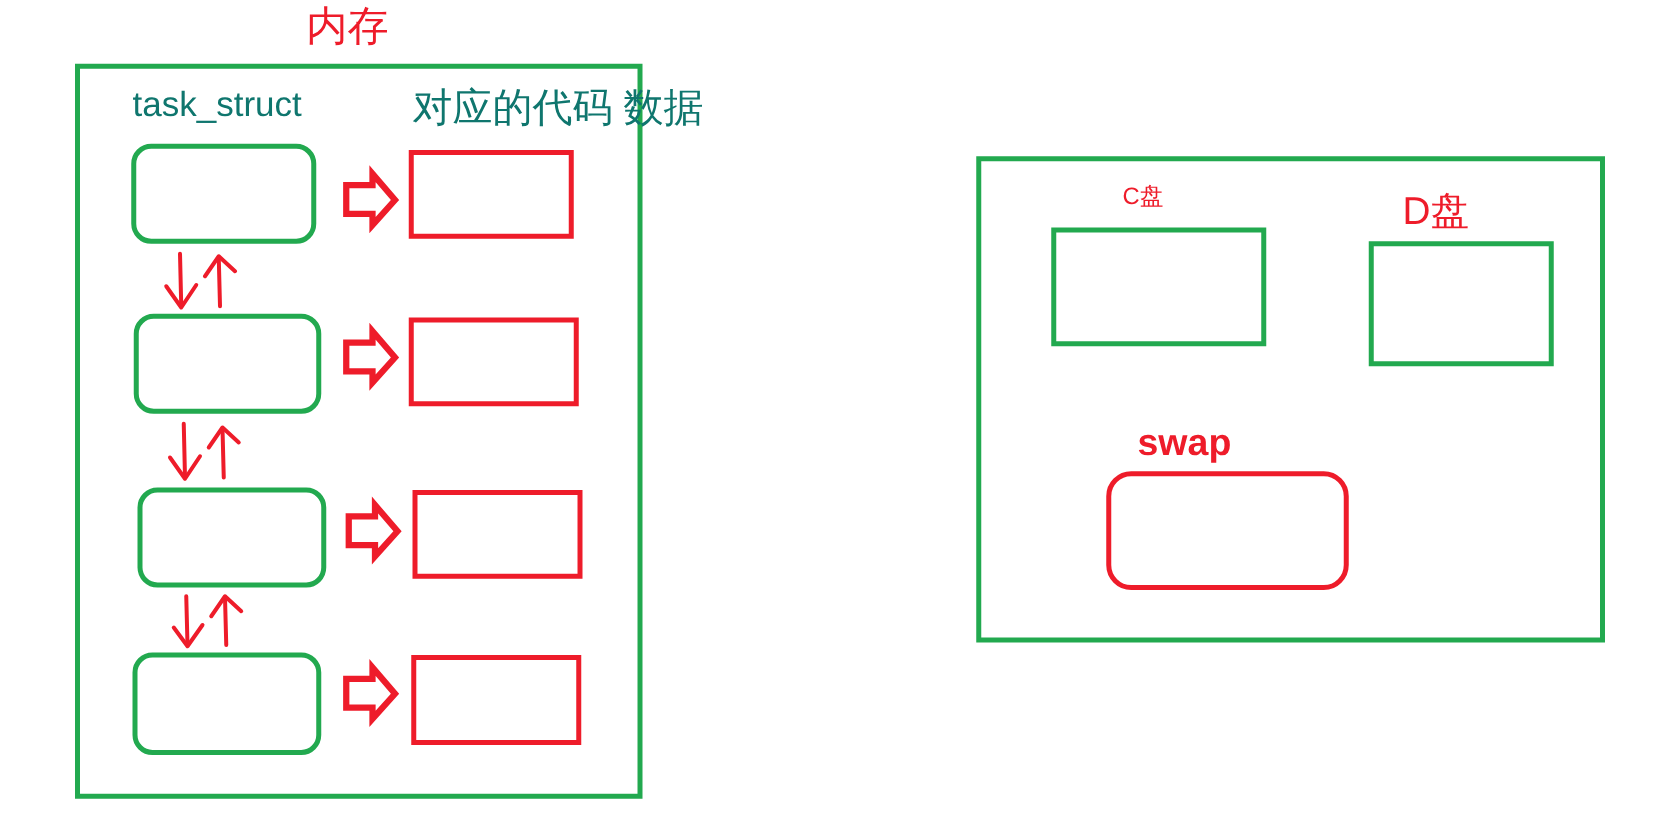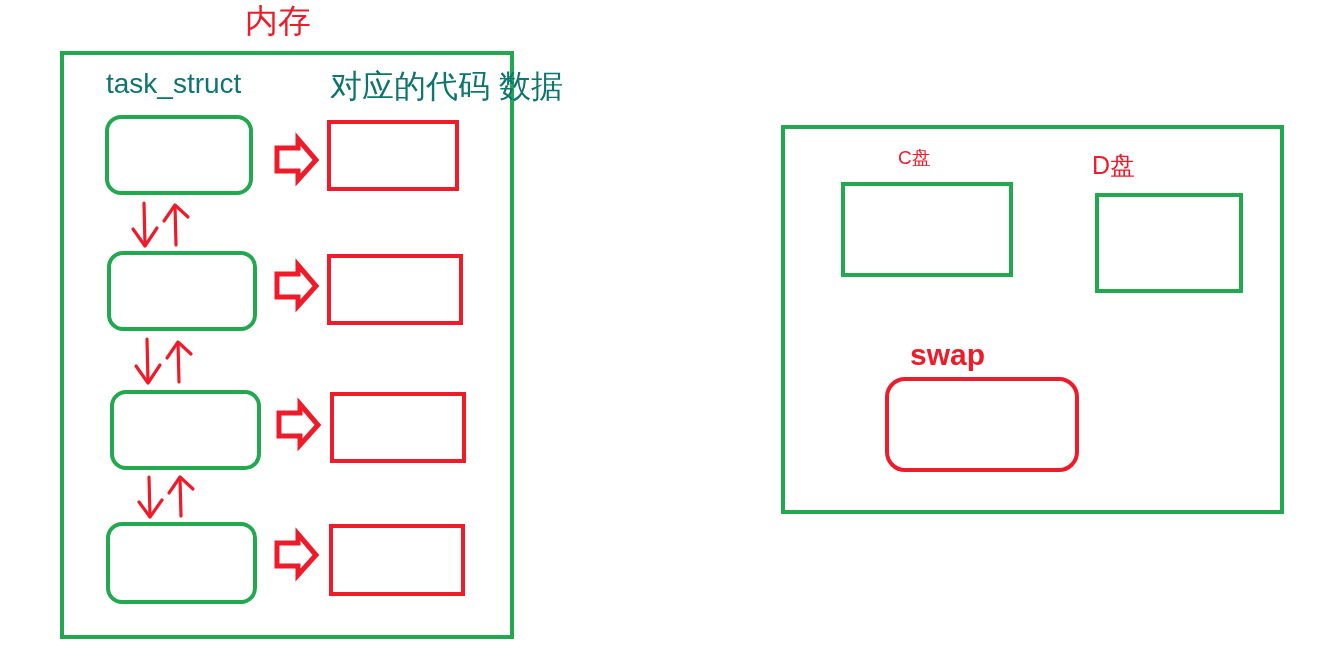--- a/index.html
+++ b/index.html
@@ -42,22 +42,22 @@
   #label-code-data {
     left: 312px; top: 70px;
     font-size: 32px;
     margin-left: 18px;
   }
   #label-c-drive {
     left: 898px; top: 148px;
     font-size: 19px;
   }
   #label-d-drive {
-    left: 1092px; top: 153px;
-    font-size: 25px;
+    left: 1122px; top: 153px;
+    font-size: 31px;
   }
   #label-swap {
     left: 910px; top: 340px;
     font-size: 30px;
     font-weight: bold;
   }
 
   
   .box-outer-green {
     border: 4px solid #22a94f;

